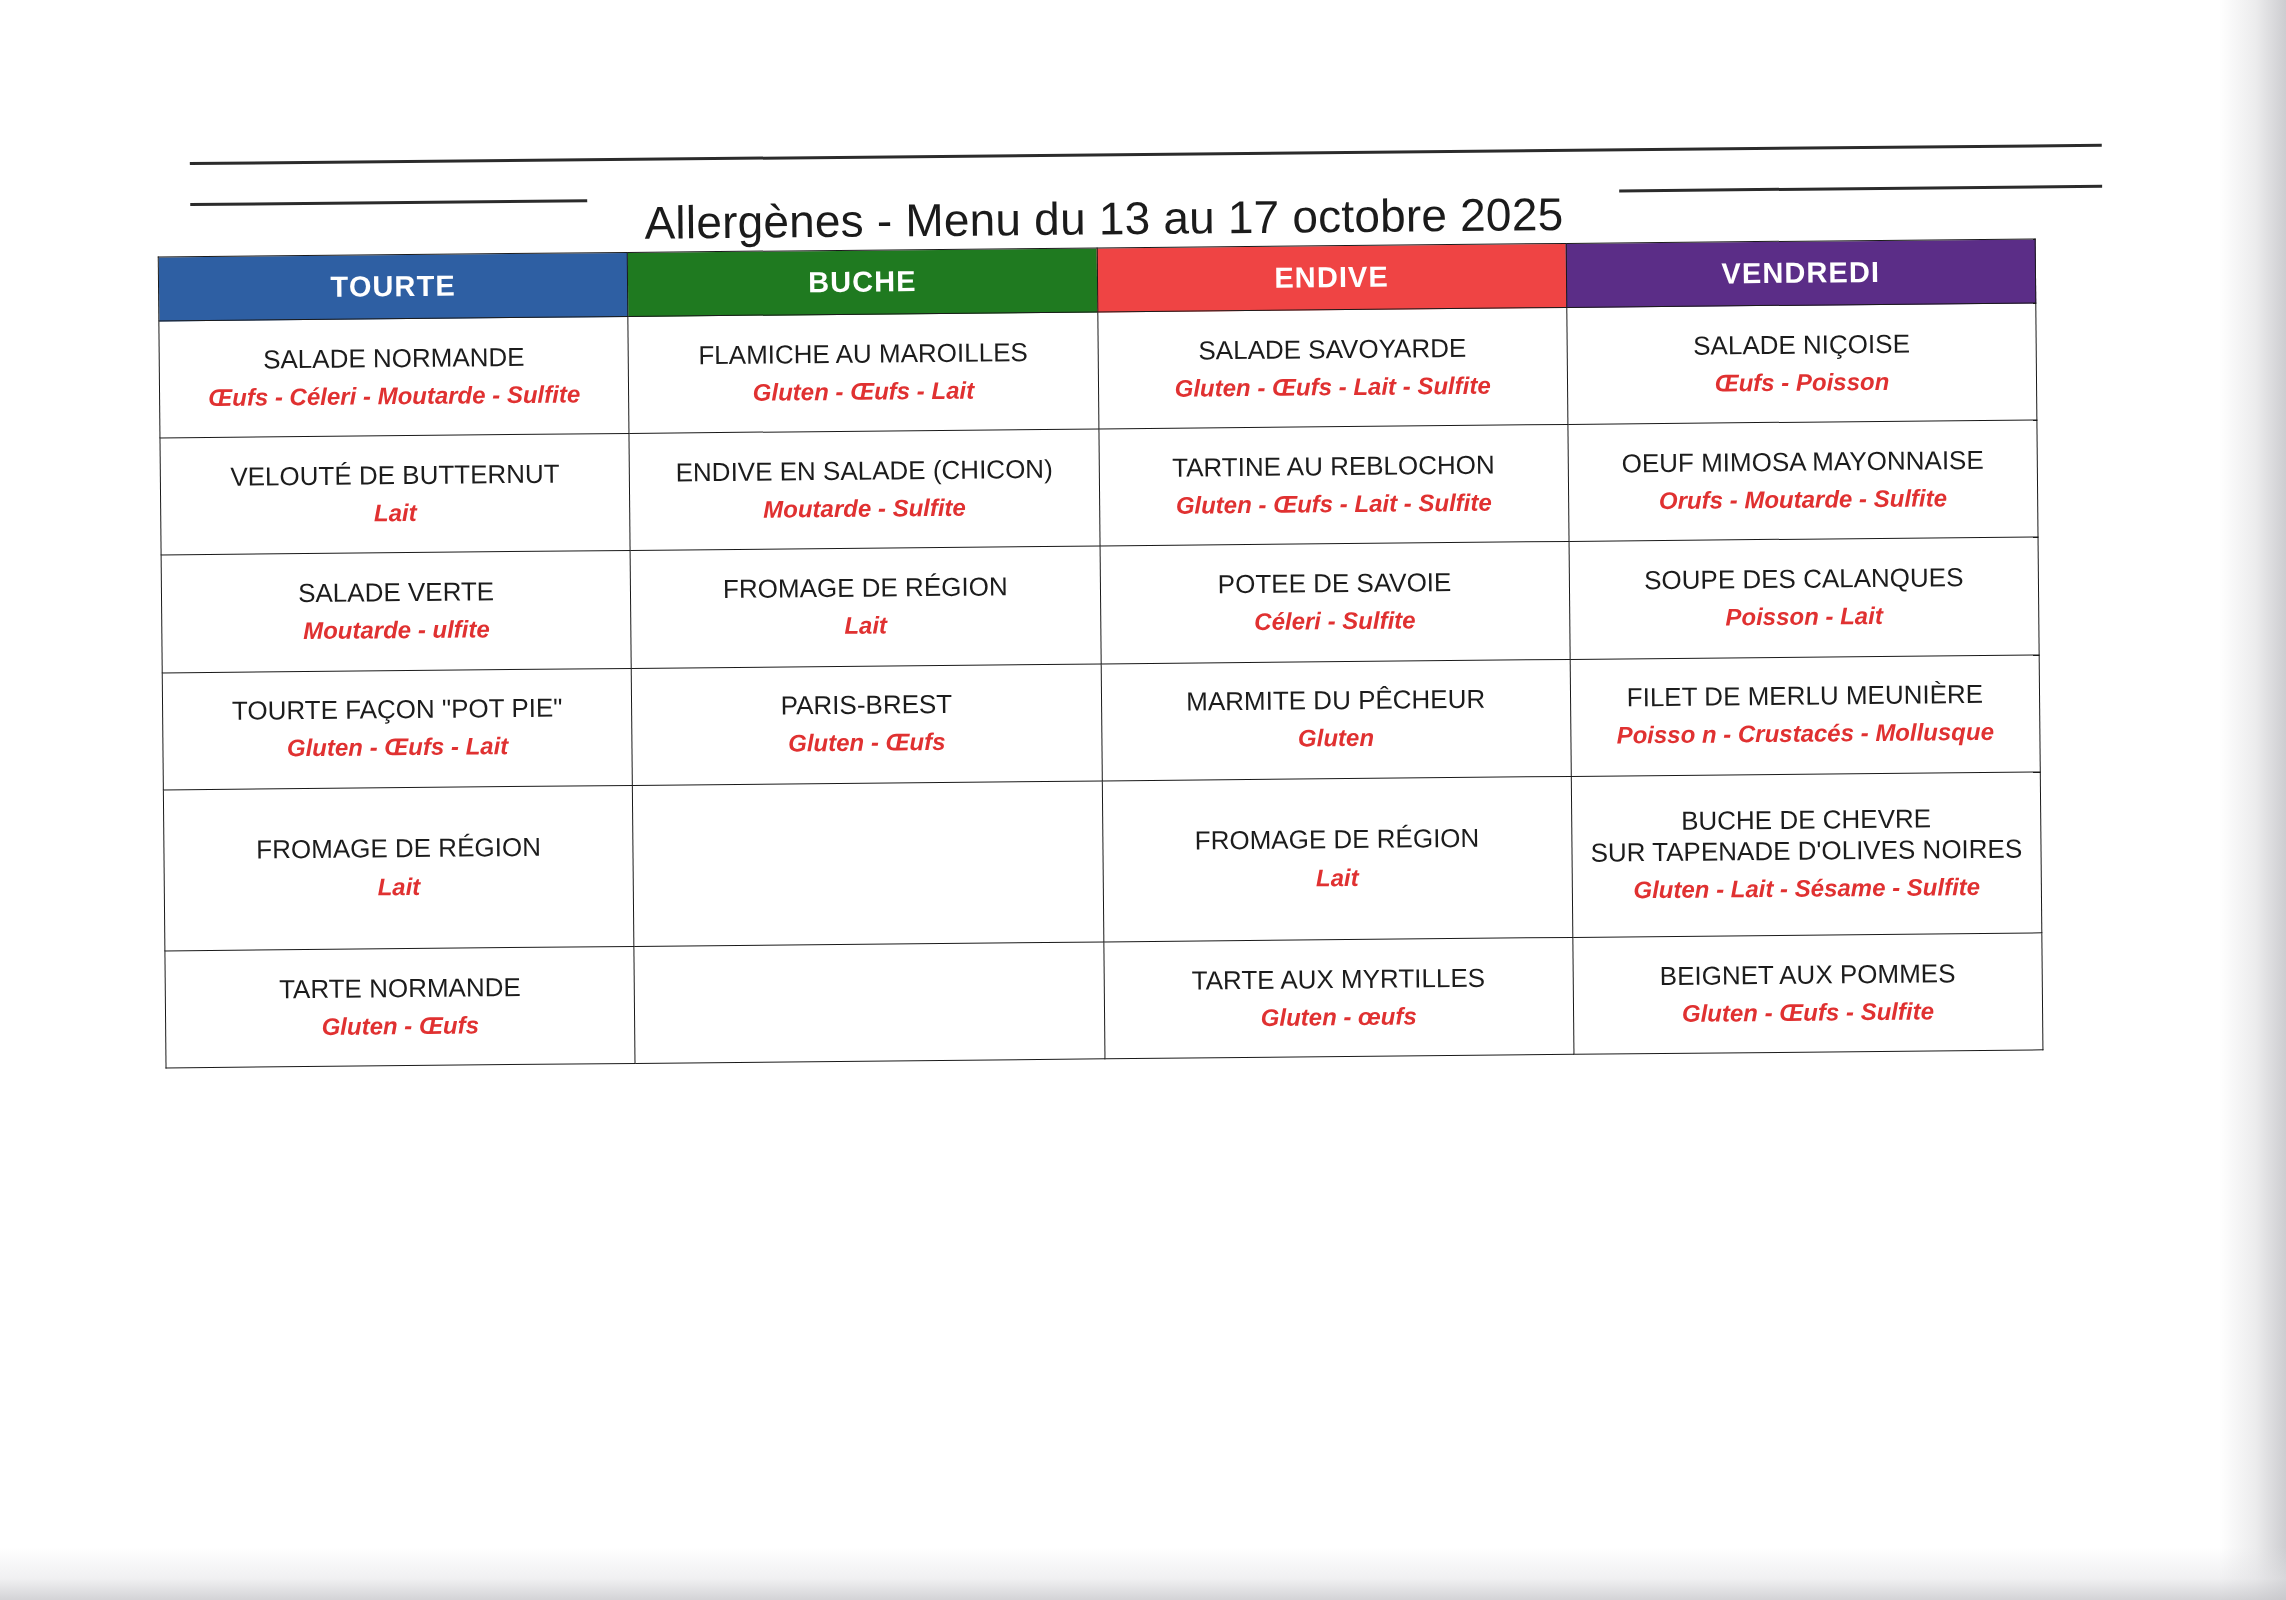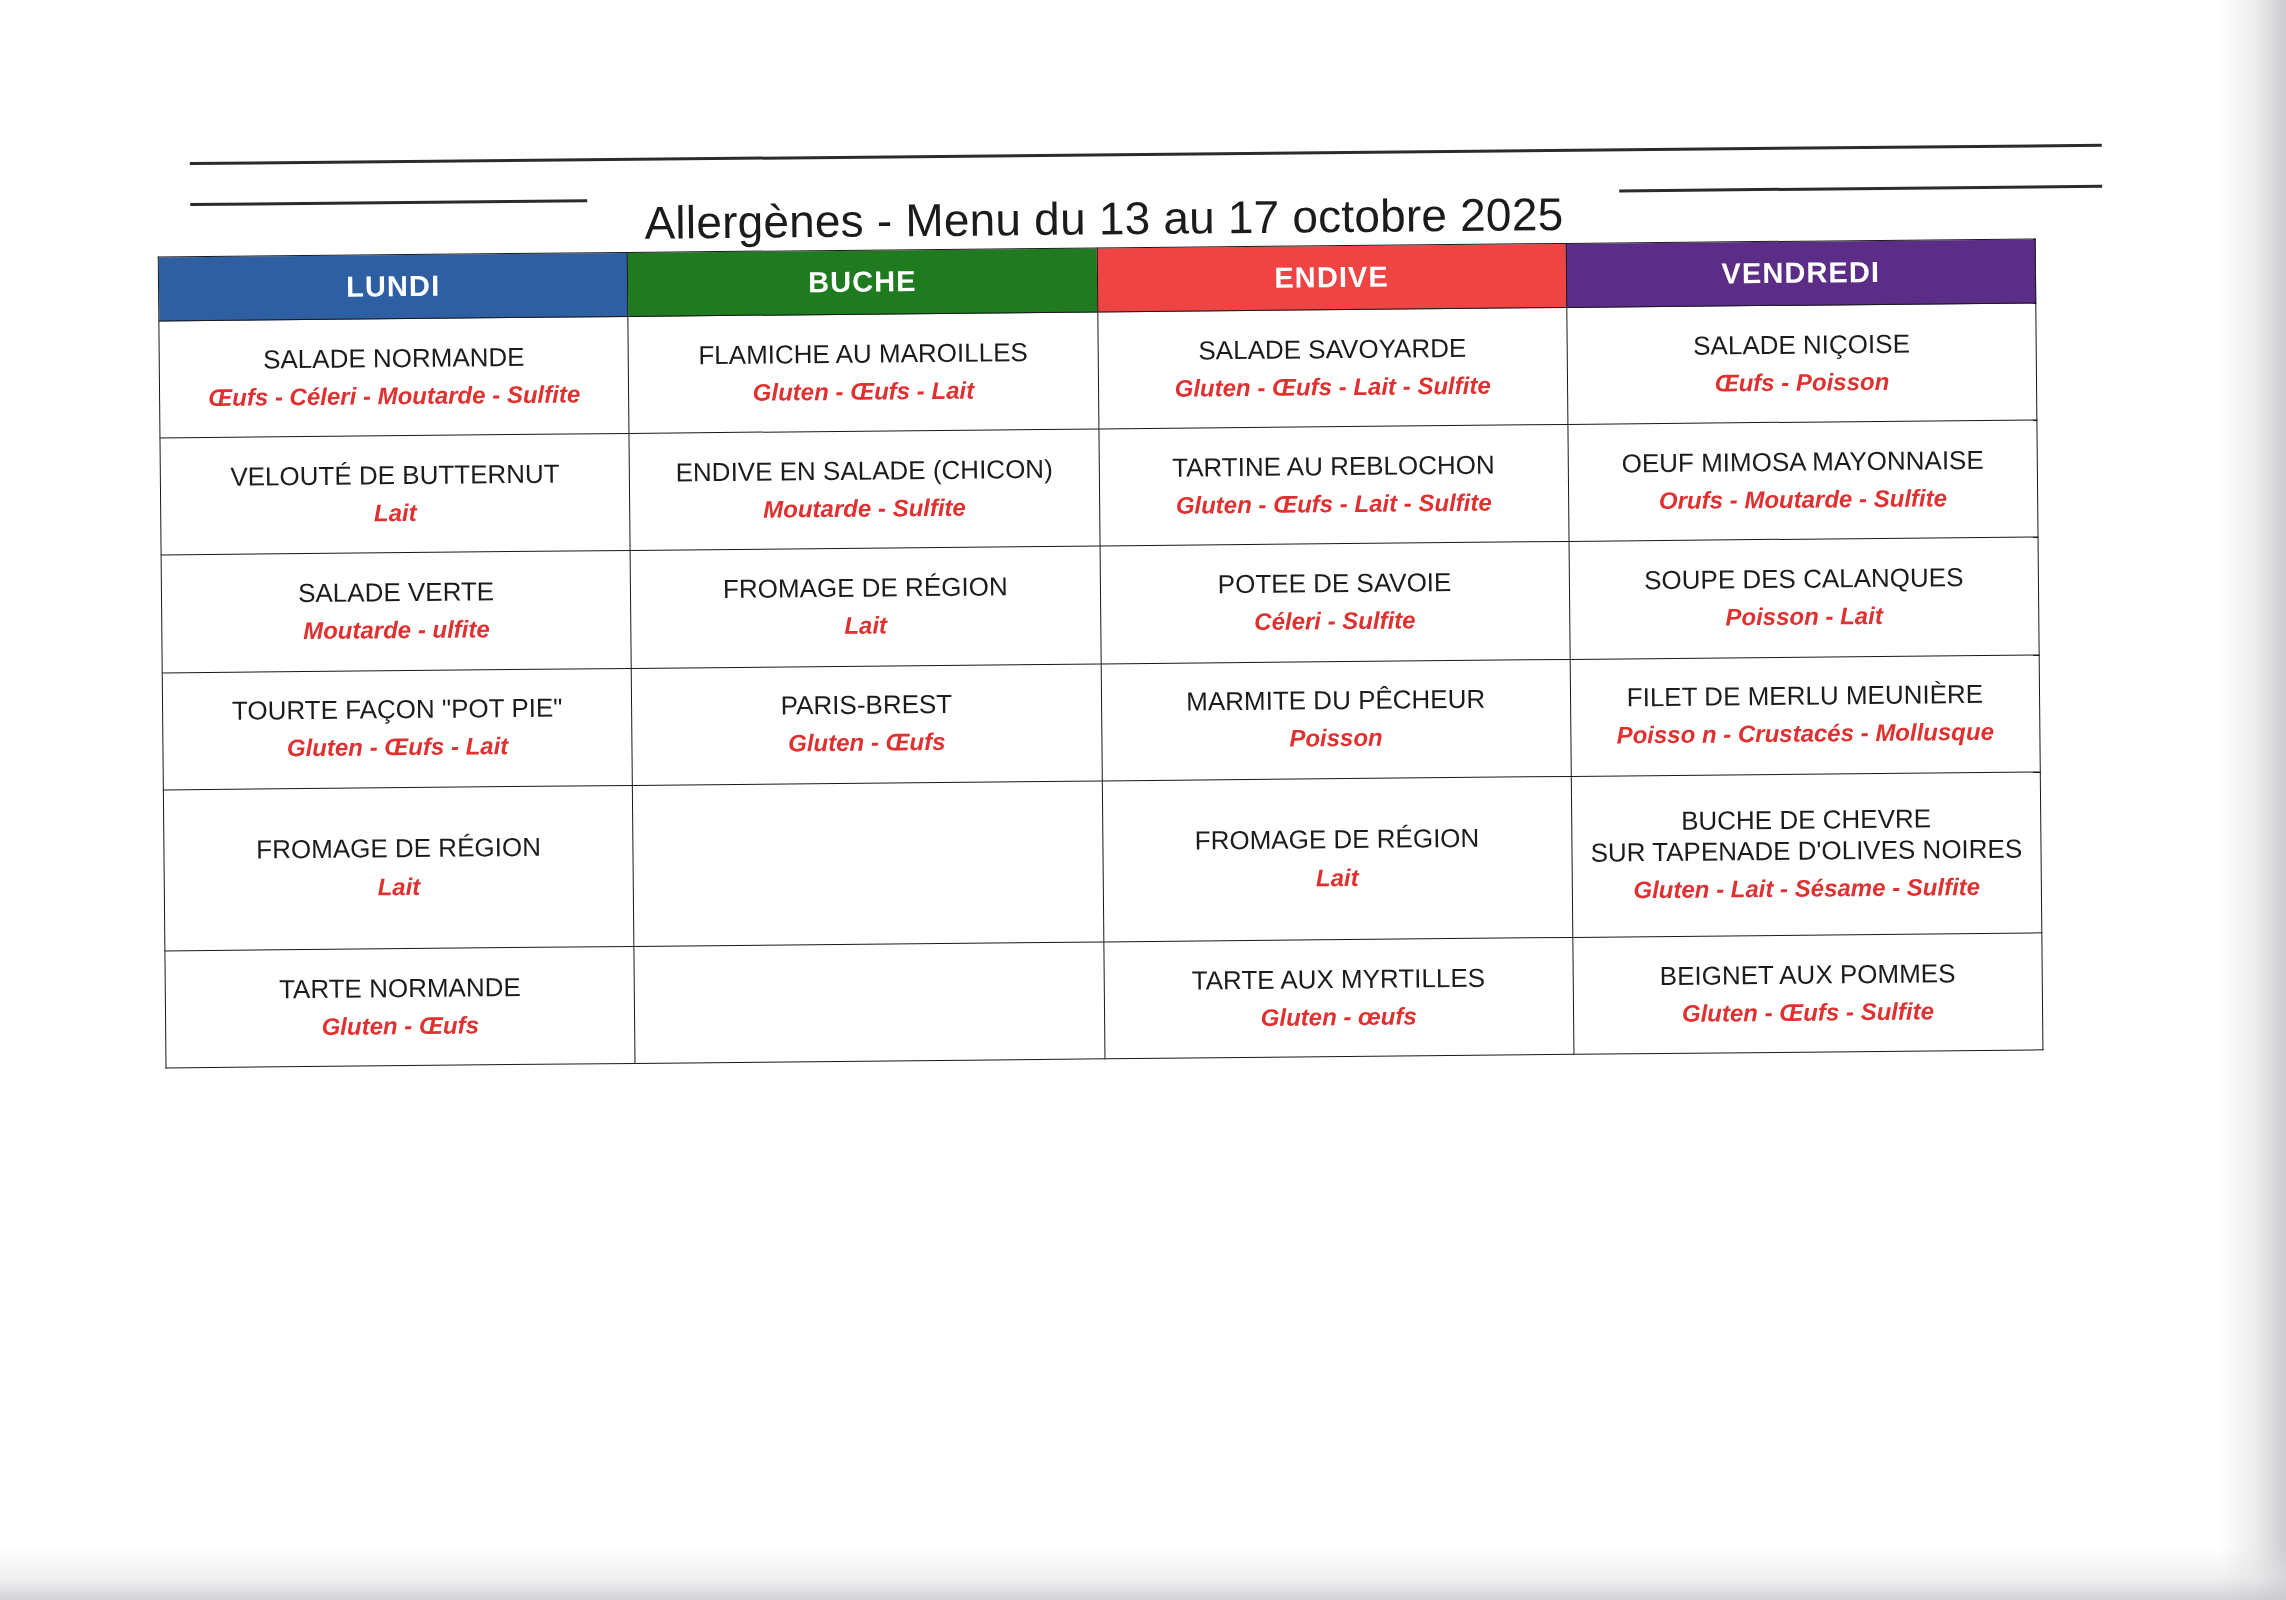--- a/index.html
+++ b/index.html
@@ -145,21 +145,21 @@
   <div class="rule-title-left"></div>
   <div class="rule-title-right"></div>
 
   <div class="title">Allergènes - Menu du 13 au 17  octobre 2025</div>
 
   <div class="menu-table-wrap">
     <table class="menu">
       <thead>
         <tr>
           <th style="background:#2E5FA3;width:25%">
-            <span>LUNDI</span>
+            <span>TOURTE</span>
           </th>
           <th style="background:#1F7A20;width:25%">
             <span>BUCHE</span>
           </th>
           <th style="background:#EF4444;width:25%">
             <span>ENDIVE</span>
           </th>
           <th style="background:#5B2D87;width:25%">
             <span>VENDREDI</span>
           </th>
@@ -257,21 +257,21 @@
             </td>
           <td>
               <div class="cell">
             <div class="dish">PARIS-BREST</div>
             <div class="allerg">Gluten - Œufs</div>
           </div>
             </td>
           <td>
               <div class="cell">
             <div class="dish">MARMITE DU PÊCHEUR</div>
-            <div class="allerg">Poisson</div>
+            <div class="allerg">Gluten</div>
           </div>
             </td>
           <td>
               <div class="cell">
             <div class="dish">FILET DE MERLU MEUNIÈRE</div>
             <div class="allerg">Poisso n - Crustacés - Mollusque</div>
           </div>
             </td>
         </tr>
 

